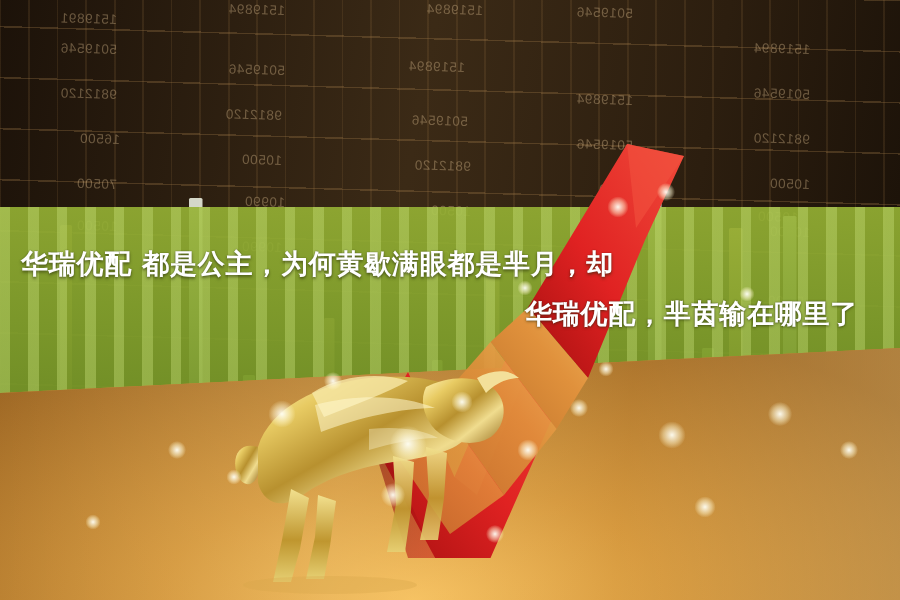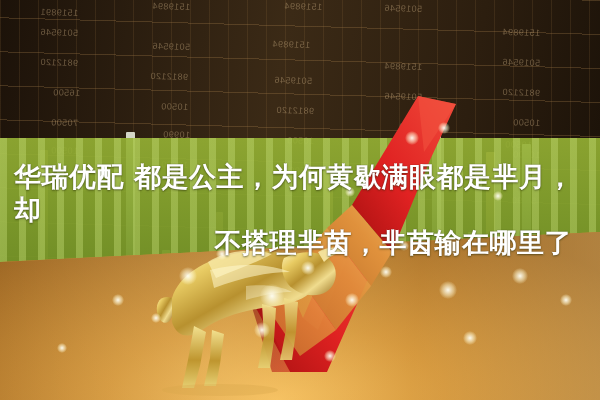--- a/index.html
+++ b/index.html
@@ -131,21 +131,21 @@
     pointer-events: none;
   }
 
   
   .headline {
     position: absolute;
     left: 14px;
     top: 160px;
     width: 572px;
     color: #ffffff;
-    font-size: 27px;
+    font-size: 18px;
     font-weight: bold;
     line-height: 33px;
     letter-spacing: 0.5px;
     text-shadow: 0 1px 2px rgba(40,45,10,0.55), 0 0 1px rgba(0,0,0,0.4);
     font-family: "DejaVu Sans", "Liberation Sans", sans-serif;
   }
   .headline .l1 { display:block; text-align: left; }
   .headline .l2 { display:block; text-align: right; padding-right: 14px; }
 </style>
 </head>
@@ -330,16 +330,16 @@
       <div class="bokeh" style="left: 57px; top: 343px; width: 10px; height: 10px;"></div>
       <div class="bokeh" style="left: 438px; top: 122px; width: 12px; height: 12px;"></div>
       <div class="bokeh" style="left: 493px; top: 191px; width: 10px; height: 10px;"></div>
       <div class="bokeh" style="left: 216px; top: 248px; width: 12px; height: 12px;"></div>
       <div class="bokeh" style="left: 345px; top: 187px; width: 10px; height: 10px;"></div>
       <div class="bokeh" style="left: 151px; top: 313px; width: 10px; height: 10px;"></div>
     </div>
 
   <div class="headline">
     <span class="l1">华瑞优配 都是公主，为何黄歇满眼都是芈月，却</span>
-    <span class="l2">不搭理芈茵，芈茵输在哪里了</span>
+    <span class="l2">华瑞优配，芈茵输在哪里了</span>
   </div>
 
 </div>
 
 </body></html>

